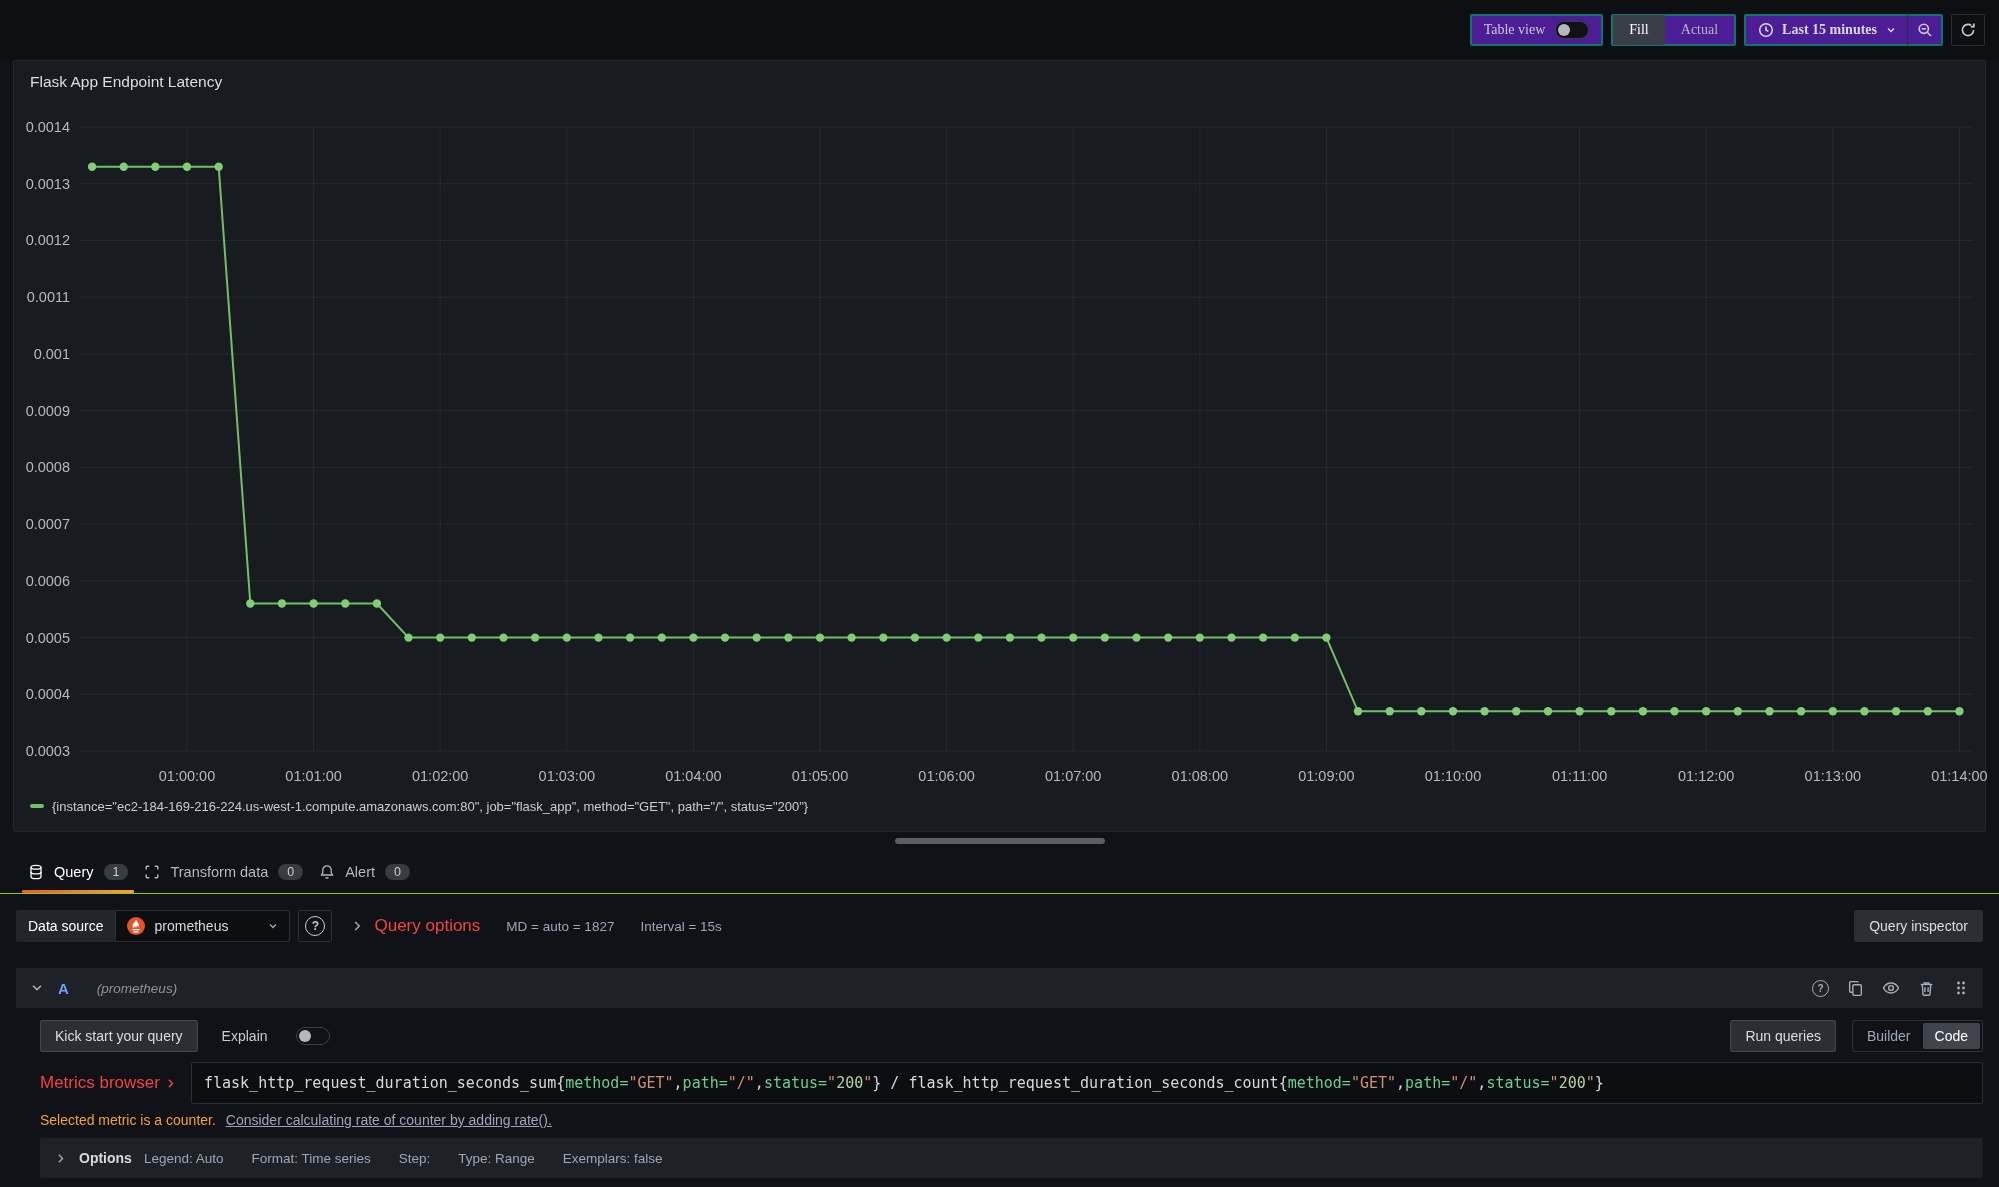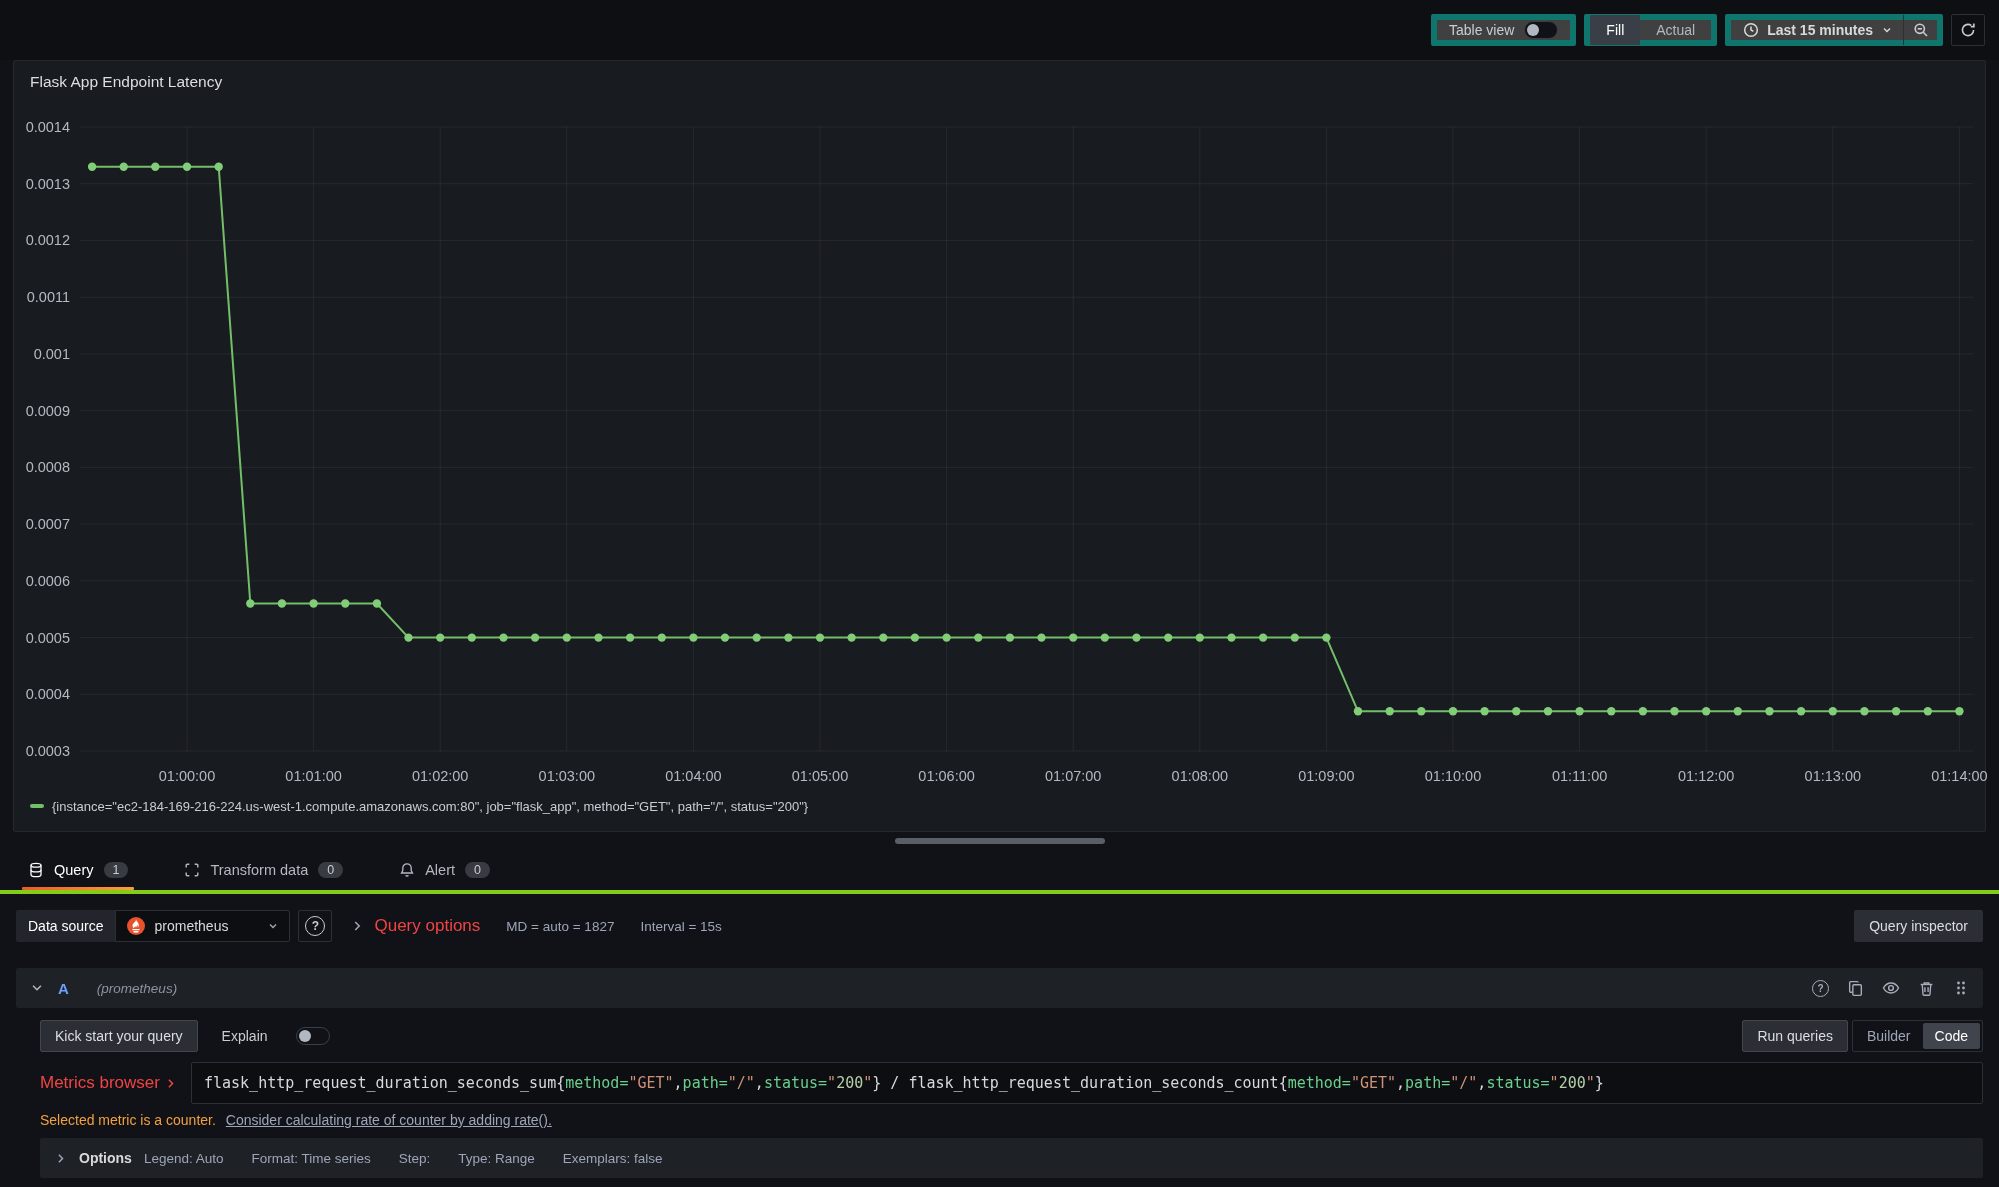--- a/index.html
+++ b/index.html
@@ -2,21 +2,21 @@
 <html><head>
 <meta charset="utf-8">
 <style>
   * { margin:0; padding:0; box-sizing:border-box; }
   html,body { width:1999px; height:1187px; overflow:hidden; }
   body { background:#111217; font-family:"Liberation Sans", sans-serif; color:#d8d9da; }
   .icon { display:inline-flex; align-items:center; justify-content:center; }
 
   
   .topbar { height:60px; display:flex; align-items:center; justify-content:flex-end; gap:8px; padding-right:14px; background:#0e0f13; }
-  .tb-group { height:32px; display:flex; align-items:center; border:6px solid #0f766e; border-radius:2px; background:#404040; color:#c9ccd4; font-size:14px; }
+  .tb-group { height:32px; display:flex; align-items:center; border:2px solid #0f766e; border-radius:2px; background:#4c1d95; color:#c9ccd4; font-size:14px;font-family:Liberation Serif, serif; }
   .tb-tableview { padding:0 12px; gap:10px; }
   .seg { display:flex; height:30px; align-items:center; }
   .seg-item { padding:0 16px; line-height:30px; color:#b4b7c0; cursor:pointer; }
   .seg-item.active { background:#3a3e46; color:#fff; border-radius:1px; }
   .tb-time { padding:0 0 0 12px; gap:0; }
   .tb-time .time-main { display:flex; align-items:center; gap:8px; padding-right:10px; font-weight:700; color:#d8d9da; }
   .tb-sq { width:34px; height:30px; display:flex; align-items:center; justify-content:center; border-left:1px solid #2c3036; color:#c9ccd4; cursor:pointer; }
   .tb-btn { width:34px; height:32px; display:flex; align-items:center; justify-content:center; border:1px solid #2c3036; border-radius:2px; color:#c9ccd4; cursor:pointer; }
 
   
@@ -29,21 +29,21 @@
   #latency-chart { display:block; overflow:visible; }
   .legend-row { display:flex; align-items:center; gap:8px; padding-left:16px; height:26px; }
   .legend-marker { width:14px; height:4px; border-radius:2px; }
   .legend-label { font-size:13px; color:#c9ccd4; cursor:pointer; }
 
   
   .pill-row { height:18px; display:flex; align-items:center; justify-content:center; }
   .pill { width:210px; height:6px; border-radius:3px; background:#5a5e66; cursor:grab; }
 
   
-  .tabs { height:44px; border-bottom:4px solid #84cc16; display:flex; align-items:stretch; gap:56px; padding-left:28px; }
+  .tabs { height:44px; border-bottom:1px solid #84cc16; display:flex; align-items:stretch; gap:16px; padding-left:28px; }
   .tab { display:flex; align-items:center; gap:10px; position:relative; color:#b3b8c2; font-size:14.5px; cursor:pointer; }
   .tab.active { color:#ffffff; }
   .tab .badge { background:#383b42; color:#c7ccd4; border-radius:10px; font-size:12.5px; padding:1px 9px; }
   .tab-underline { position:absolute; left:-6px; right:-6px; bottom:0; height:3px; border-radius:1px; }
 
   
   .ds-row { margin:12px 16px 0; height:40px; display:flex; align-items:center; }
   .ds-label { height:32px; display:flex; align-items:center; padding:0 12px; background:#22252b; border-radius:2px 0 0 2px; font-size:14px; color:#ffffff; }
   .ds-select { height:32px; width:175px; display:flex; align-items:center; gap:8px; padding:0 10px; background:#0d0e12; border:1px solid #2c3036; border-radius:0 2px 2px 0; cursor:pointer; font-size:14px; color:#d8d9da; }
   .ds-select .caret { margin-left:auto; color:#9da5b8; }
@@ -59,21 +59,21 @@
   .q-header { margin:22px 16px 0; height:40px; background:#1e2126; border-radius:2px; display:flex; align-items:center; padding:0 14px; }
   .q-header .refid { color:#6e9fff; font-size:15px; font-weight:700; margin-left:14px; }
   .q-header .ds-hint { font-style:italic; font-size:13.5px; color:#8d93a0; margin-left:28px; }
   .q-actions { margin-left:auto; display:flex; align-items:center; gap:18px; color:#a7adbb; }
   .q-actions .icon { cursor:pointer; }
 
   
   .q-content { margin:10px 16px 0 40px; }
   .q-toolbar { display:flex; align-items:center; height:36px; }
   .explain-label { font-size:14px; color:#c9ccd4; margin-left:24px; margin-right:28px; }
-  .right-group { margin-left:auto; display:flex; align-items:center; gap:4px; }
+  .right-group { margin-left:auto; display:flex; align-items:center; gap:16px; }
   .bc-group { display:flex; align-items:center; border:1px solid #2c3036; border-radius:2px; padding:2px; }
   .bc-item { padding:0 12px; line-height:26px; font-size:14px; color:#9da5b8; cursor:pointer; }
   .bc-item.active { background:#40444d; color:#fff; border-radius:2px; font-weight:500; }
 
   .editor-row { display:flex; align-items:stretch; margin-top:8px; }
   .metrics-browser { display:flex; align-items:center; gap:4px; flex:none; }
   .editor { flex:1; margin-left:14px; height:42px; background:#0d0e12; border:1px solid #2c3036; border-radius:2px; display:flex; align-items:center; padding:0 12px; font-family:"DejaVu Sans Mono","Liberation Mono",monospace; font-size:15px; white-space:pre; overflow:hidden; cursor:text; }
   .tok-plain { color:#d8d9da; } .tok-label { color:#6ccf8e; } .tok-string { color:#ce9178; } .tok-num { color:#b5cea8; }
 
   .warn-row { margin-top:8px; font-size:14px; }

